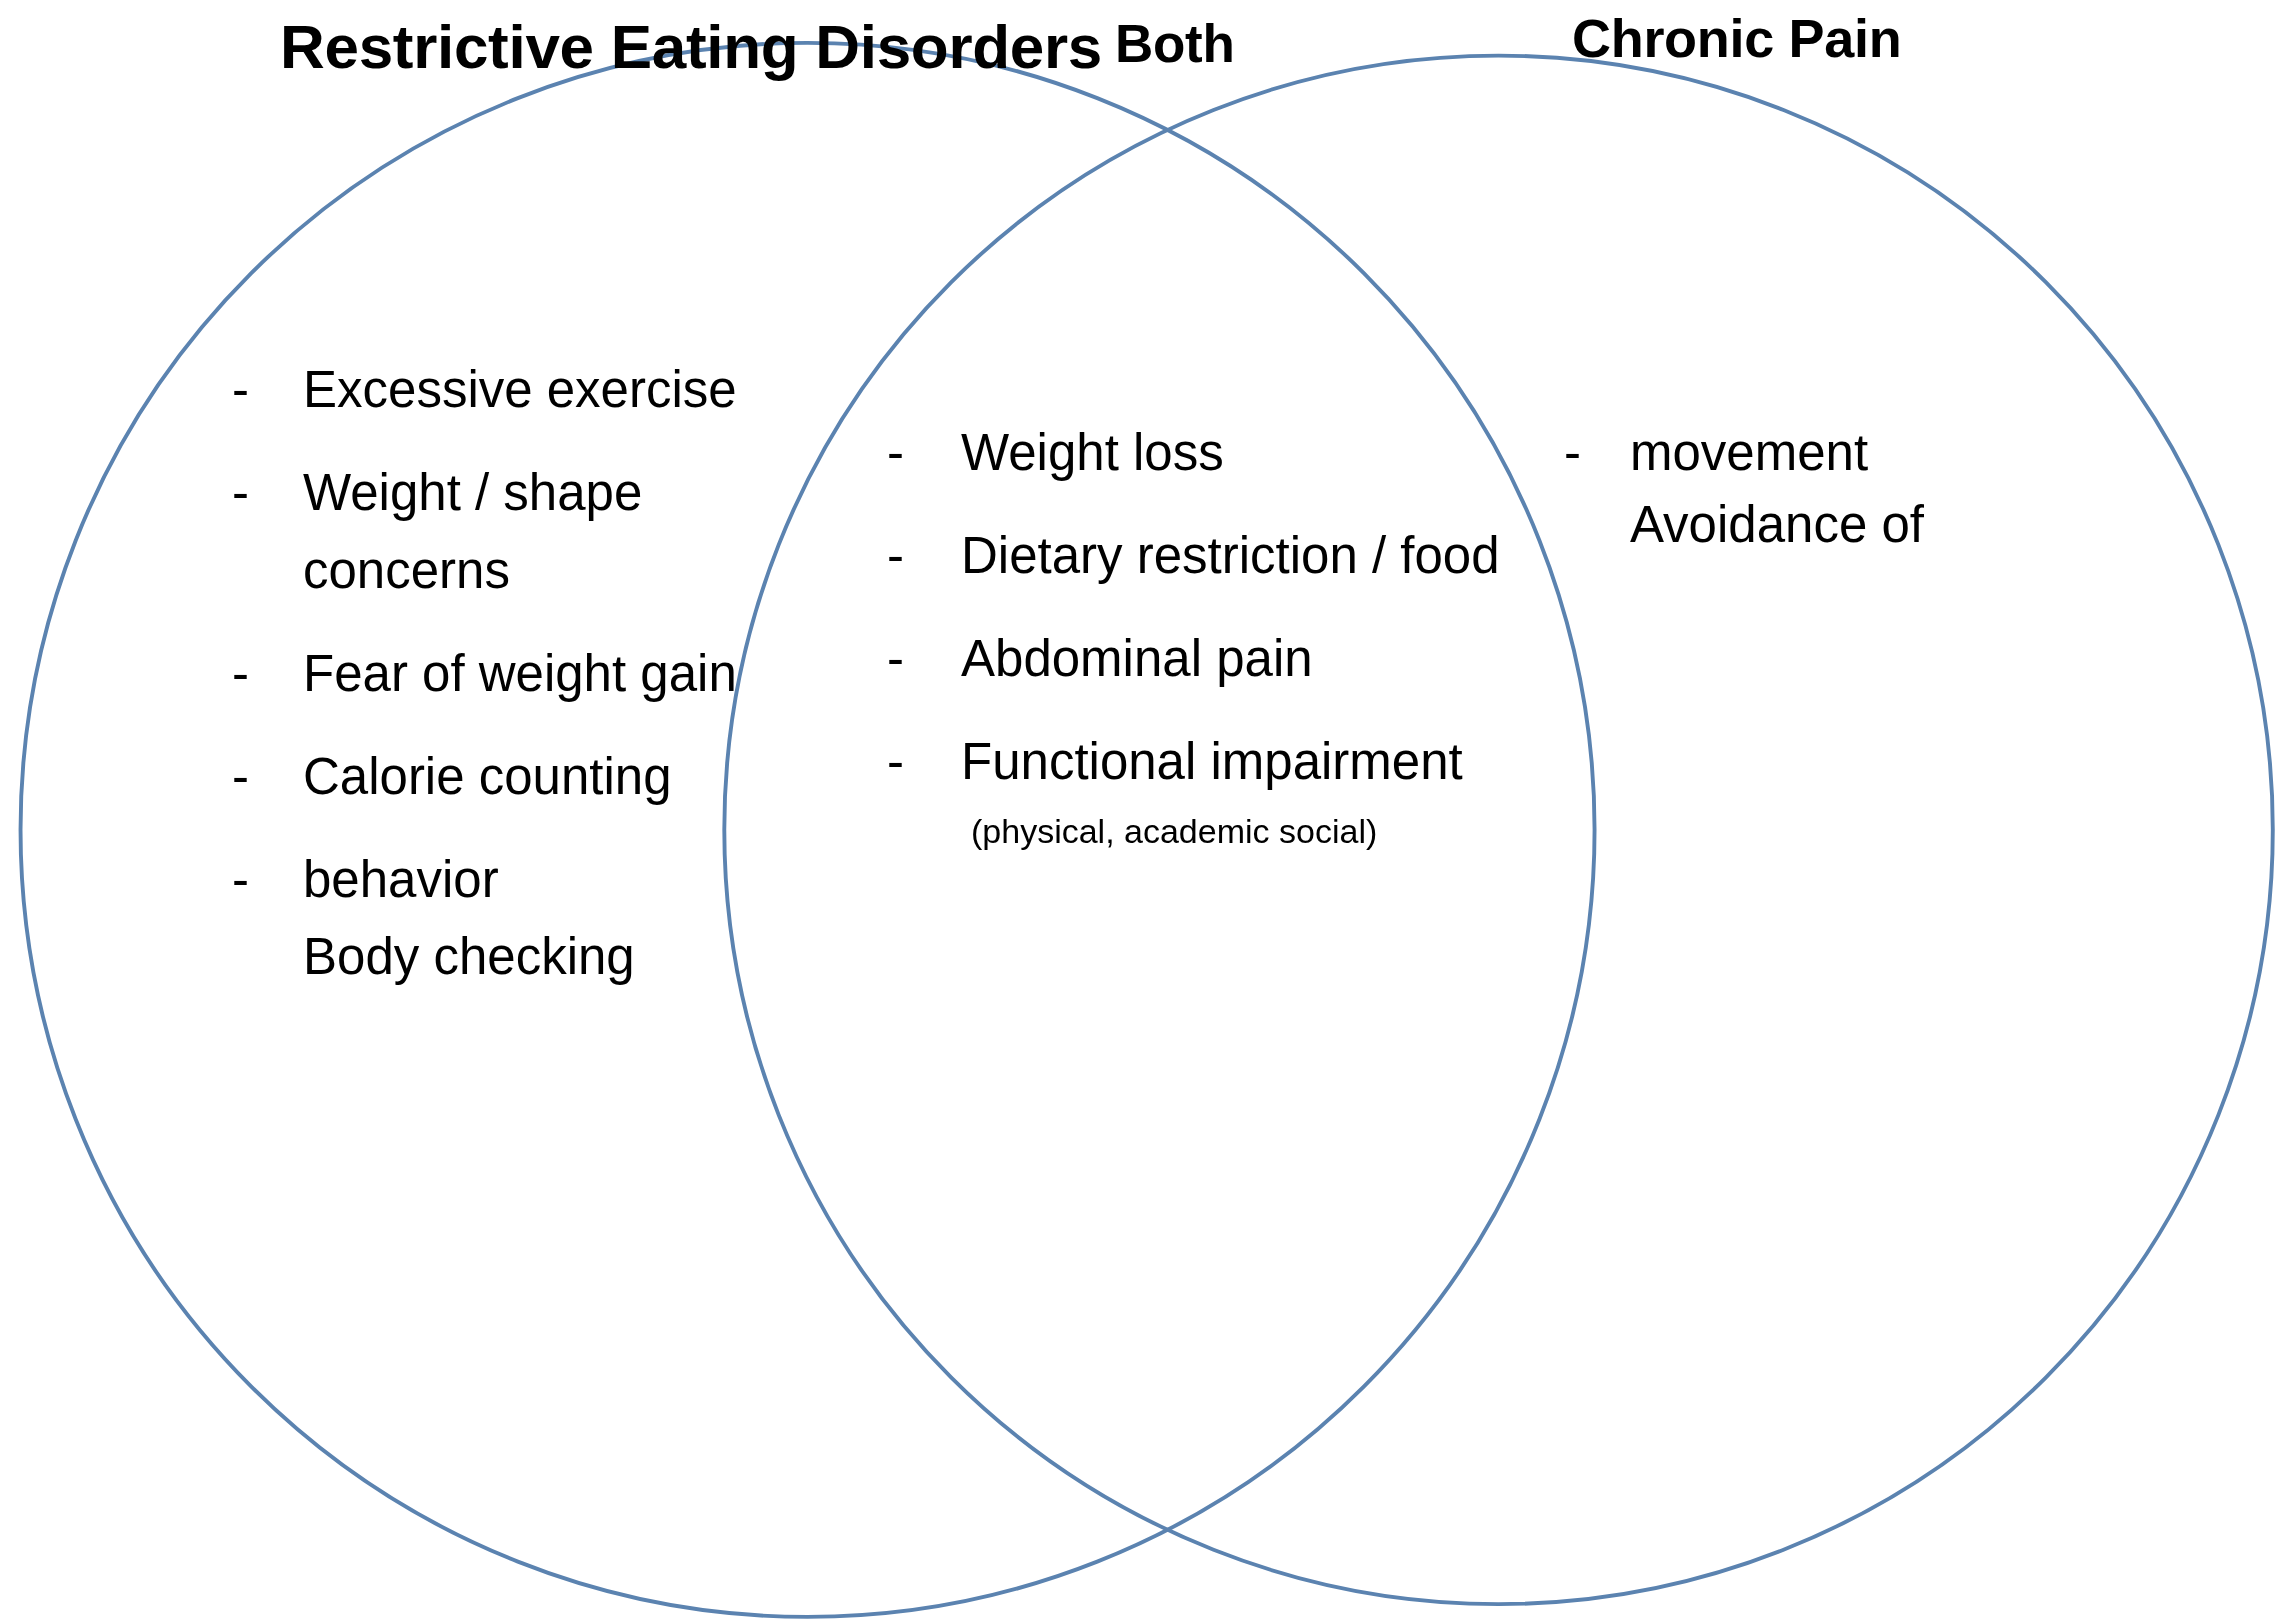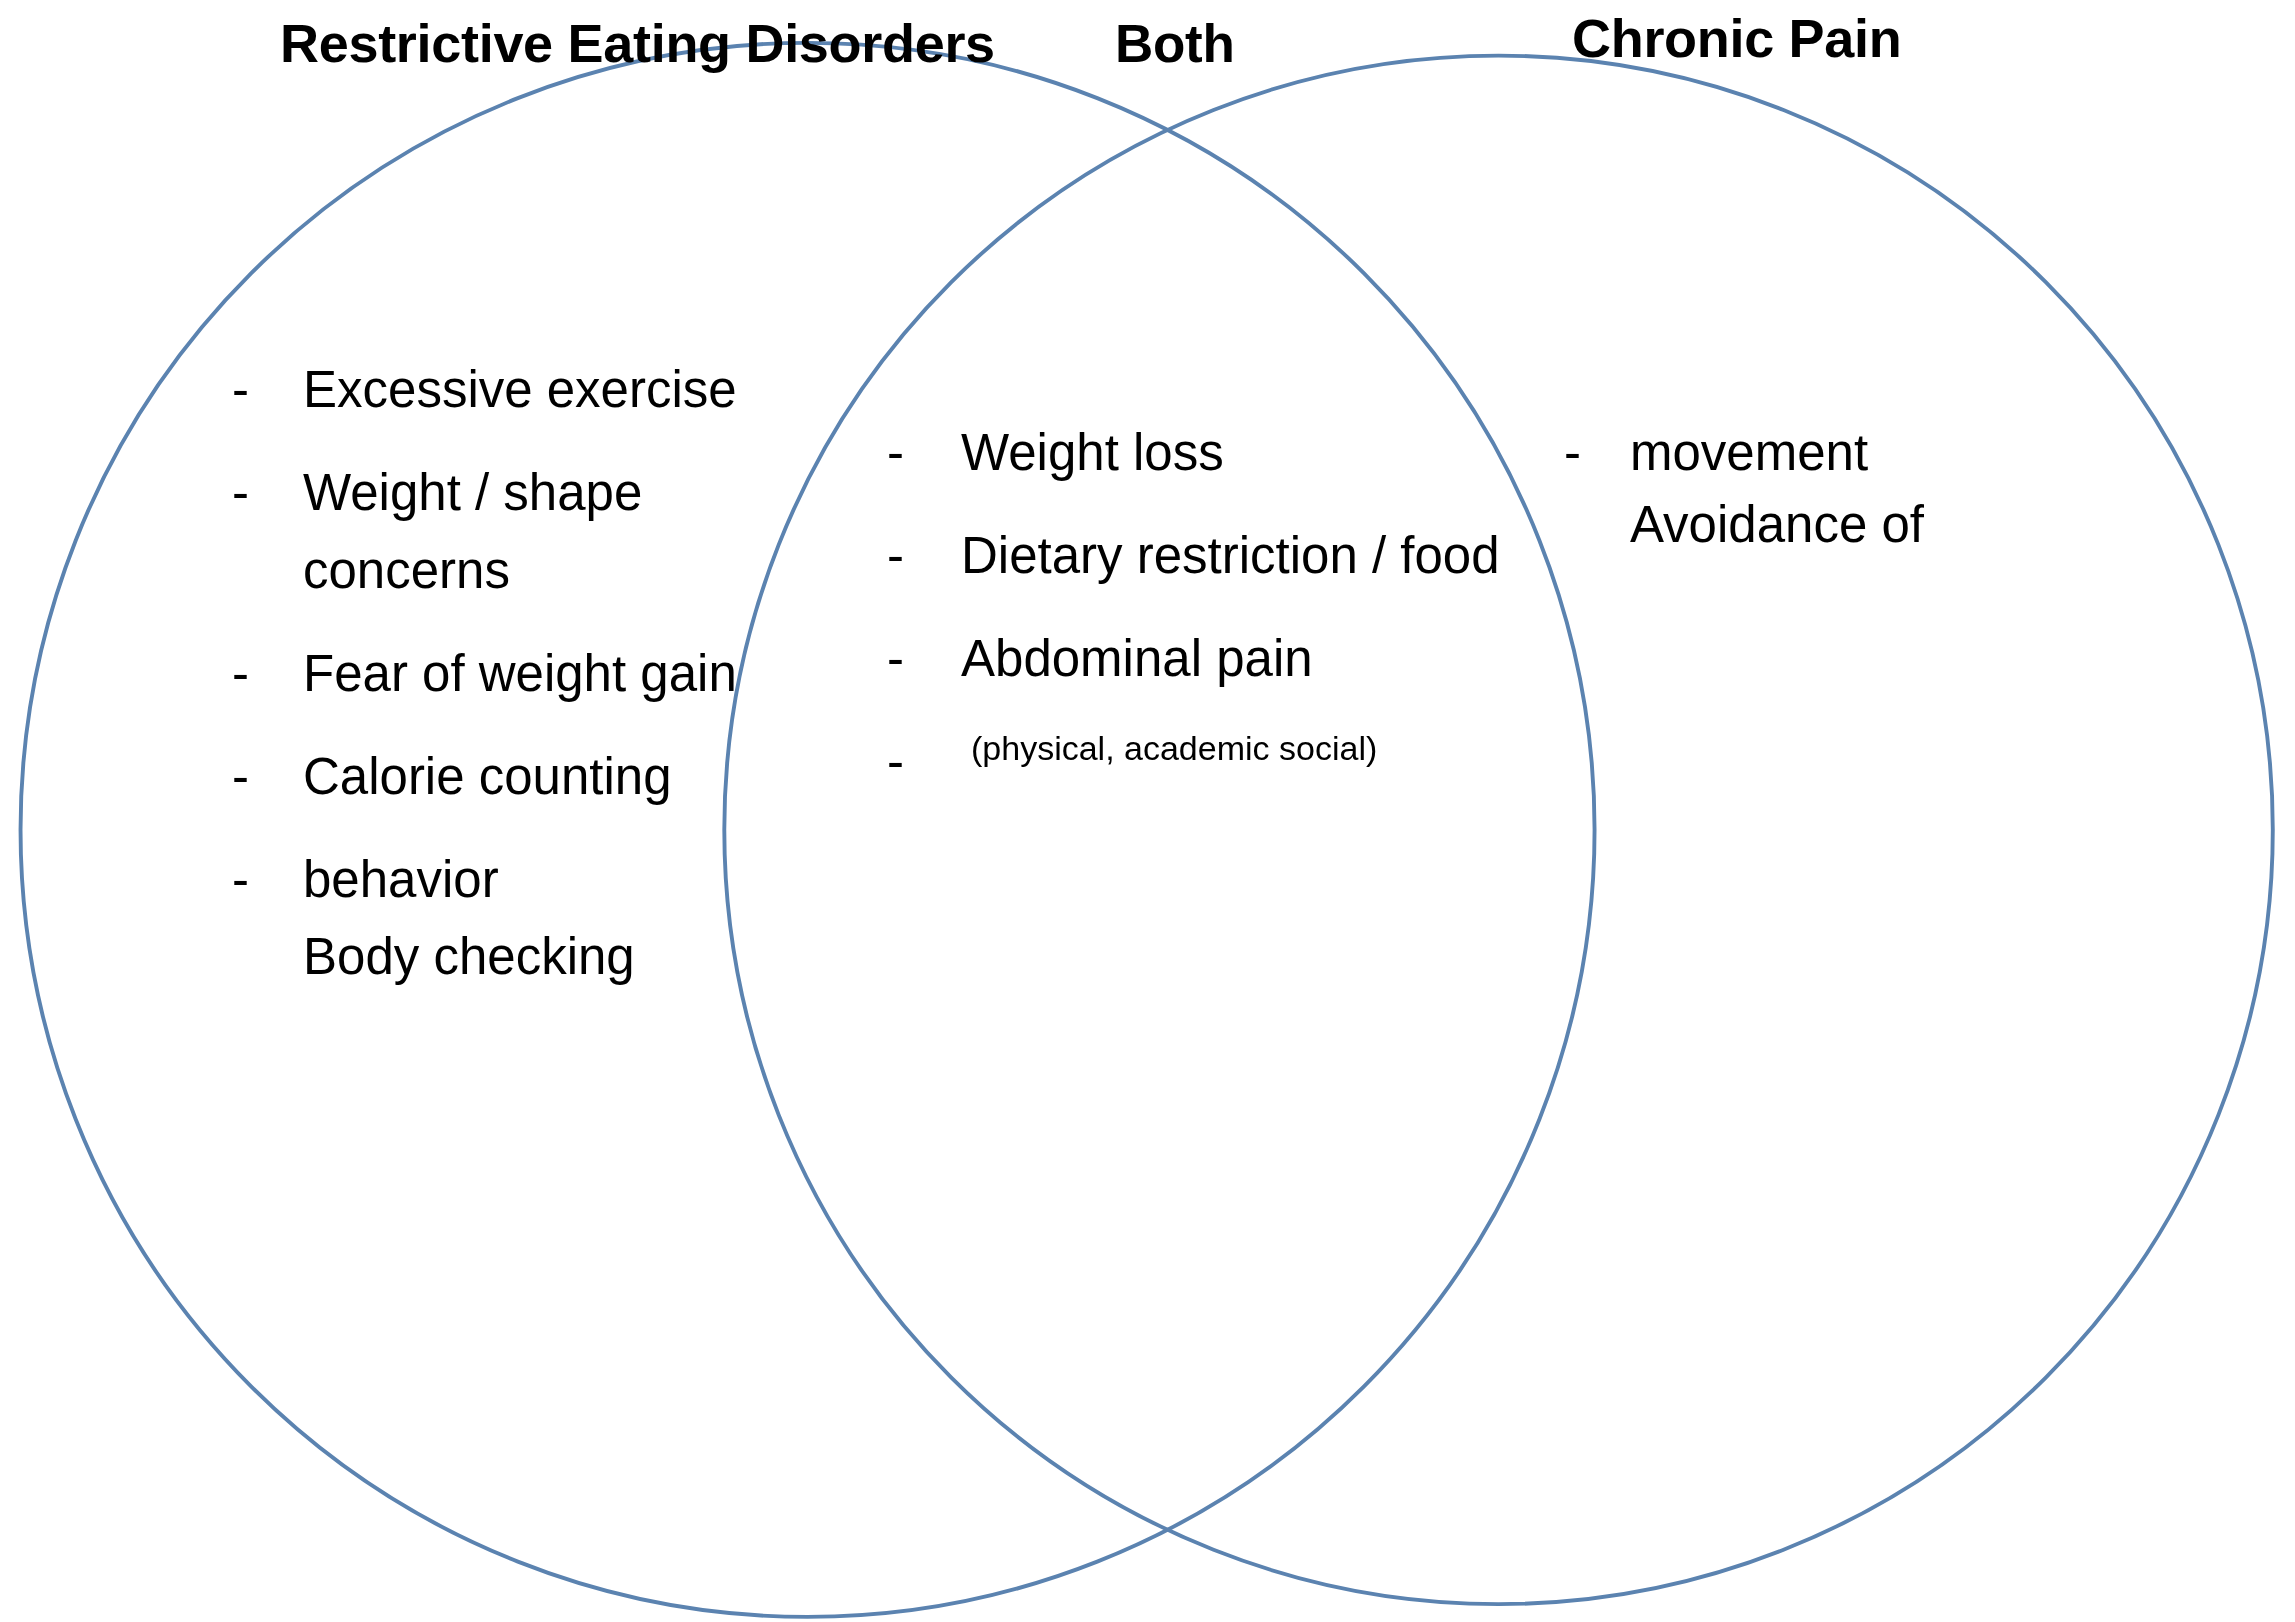--- a/index.html
+++ b/index.html
@@ -32,21 +32,21 @@
     position: absolute;
     font-weight: bold;
     color: #000000;
     white-space: nowrap;
     letter-spacing: -0.3px;
     line-height: 1;
   }
   #header-left {
     left: 280px;
     top: 15.5px;
-    font-size: 54px;
+    font-size: 62px;
   }
   #header-both {
     left: 1115px;
     top: 16.7px;
     font-size: 53px;
   }
   #header-right {
     left: 1572px;
     top: 11px;
     font-size: 54px;
@@ -197,20 +197,21 @@
     <li class="venn-item">
       <span class="dash">-</span>
       <span class="item-body">
         <span class="item-line">Abdominal pain</span>
       </span>
     </li>
 
     <li class="venn-item">
       <span class="dash">-</span>
       <span class="item-body">
+        <span class="item-line">Functional impairment</span>
         <span class="item-sub">(physical, academic social)</span>
       </span>
     </li>
 
   </ul>
 
   <ul class="venn-list" id="list-right">
 
     <li class="venn-item">
       <span class="dash">-</span>

